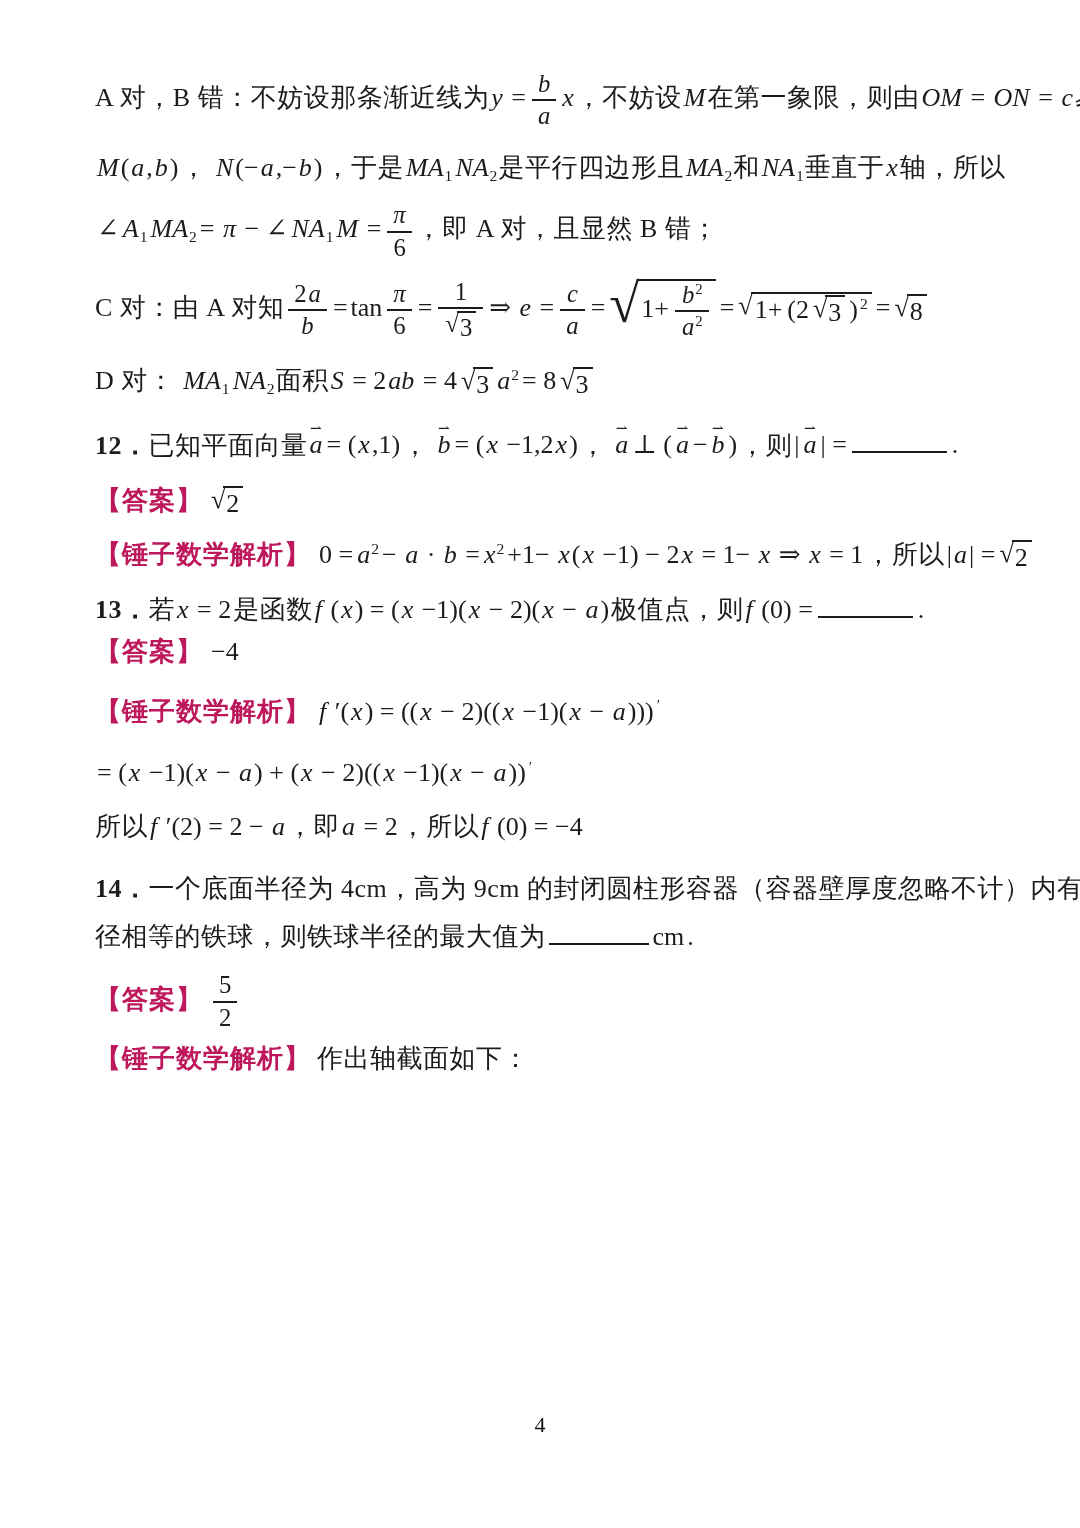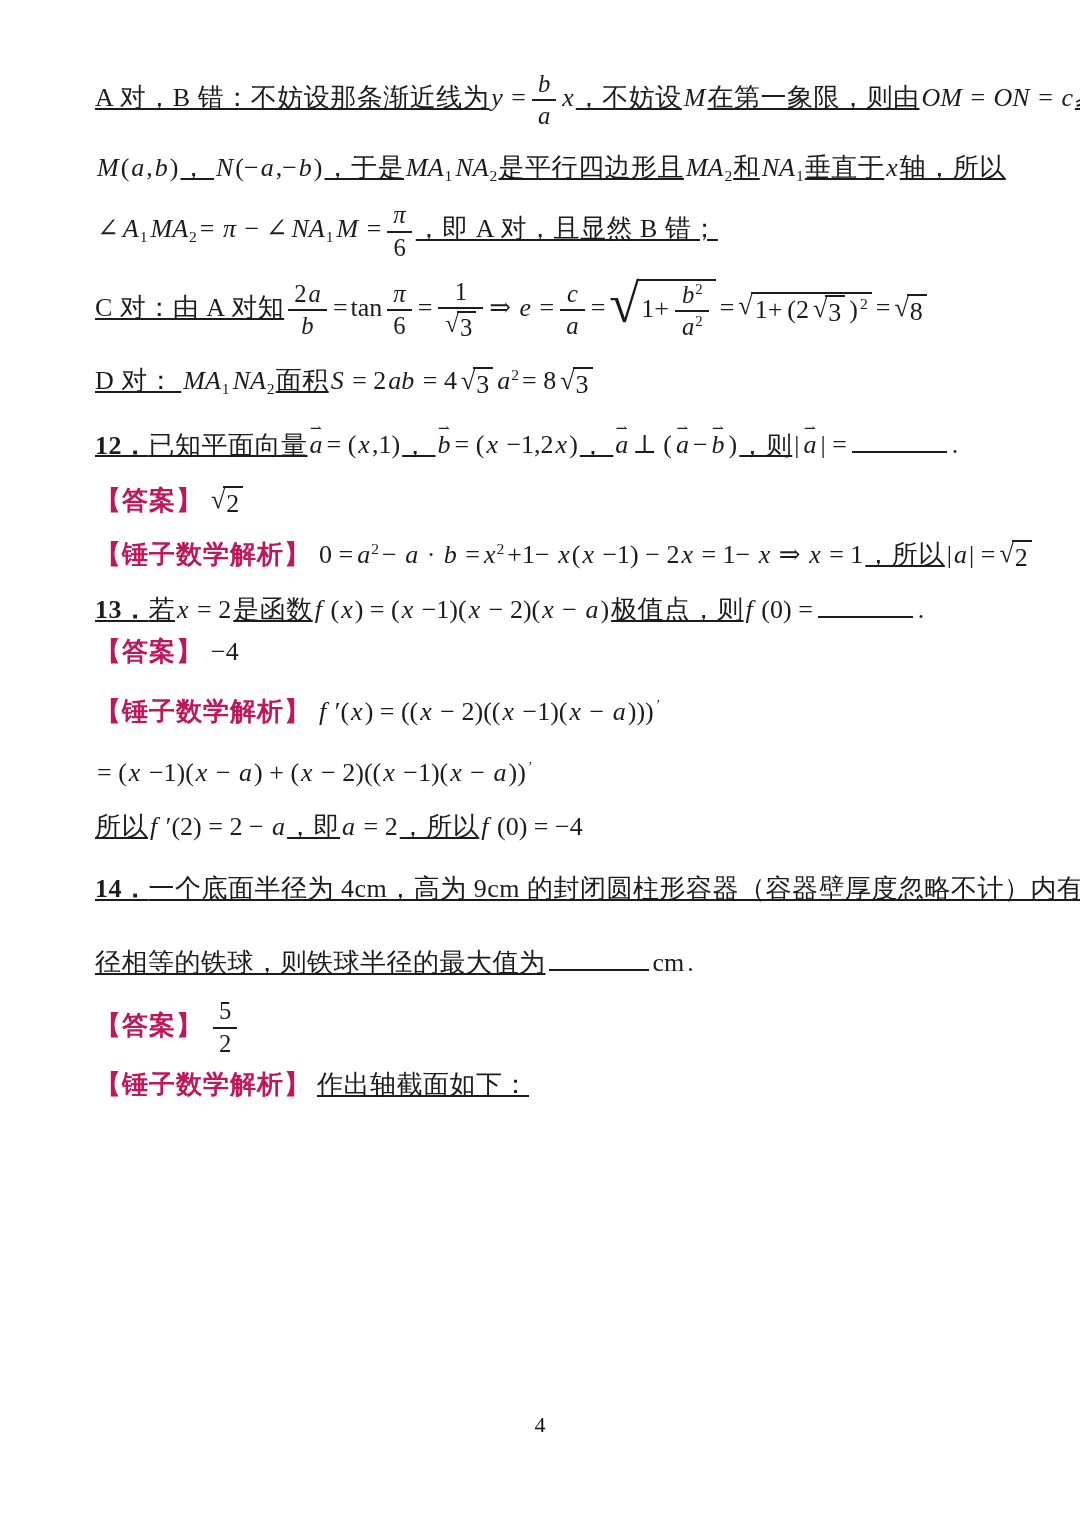--- a/index.html
+++ b/index.html
@@ -4,21 +4,21 @@
 <style>
   html,body{margin:0;padding:0;}
   body{
     width:1080px;height:1528px;background:#ffffff;position:relative;
     font-family:"Liberation Serif","DejaVu Serif",serif;
     color:#1c1c1c;overflow:hidden;
   }
   .page{position:absolute;inset:0;background:#fff;}
   .content{padding:70px 80px 0 95px;font-size:26px;}
   .line{margin-top:16px;line-height:1.45;white-space:nowrap;}
-  .cn{font-family:"Liberation Serif","DejaVu Serif",serif;letter-spacing:0.5px;text-decoration:underline;}
+  .cn{font-family:"Liberation Serif","DejaVu Serif",serif;letter-spacing:0.5px;}
   .bold{font-weight:bold;}
   .math{font-family:"Liberation Serif","DejaVu Serif",serif;}
   .mi{font-style:italic;font-family:"Liberation Serif","DejaVu Serif",serif;}
   .mr{font-style:normal;font-family:"Liberation Serif","DejaVu Serif",serif;}
   .math, .mi, .mr{padding:0 1px;}
   .redlab{
     color:#be185d;font-weight:bold;
     font-family:"Liberation Sans","DejaVu Sans",sans-serif;
     letter-spacing:1px;margin-right:6px;
   }
@@ -79,18 +79,18 @@
       <div class="line" style="margin-top: 16px;"><span class="redlab">【锤子数学解析】</span><span class="math"><span class="mr">0 =</span></span><span class="math"><span class="mi">a</span><span class="ssup">2</span></span><span class="math"><span class="mr">− </span><span class="mi">a</span><span class="mr"> · </span><span class="mi">b</span><span class="mr"> =</span></span><span class="math"><span class="mi">x</span><span class="ssup">2</span></span><span class="math"><span class="mr">+1− </span><span class="mi">x</span><span class="mr">(</span><span class="mi">x</span><span class="mr"> −1) − 2</span><span class="mi">x</span><span class="mr"> = 1− </span><span class="mi">x</span><span class="mr"> ⇒ </span><span class="mi">x</span><span class="mr"> = 1</span></span><span class="cn">，所以</span><span class="math"><span class="mr">|</span><span class="mi">a</span><span class="mr">| =</span></span><span class="sqrt">
           <span class="rsign">√</span>
           <span class="rad"><span class="mr">2</span></span>
         </span></div>
       <div class="line" style="margin-top: 18px;"><span class="cn bold">13．</span><span class="cn">若</span><span class="math"><span class="mi">x</span><span class="mr"> = 2</span></span><span class="cn">是函数</span><span class="math"><span class="mi">f</span><span class="mr"> (</span><span class="mi">x</span><span class="mr">) = (</span><span class="mi">x</span><span class="mr"> −1)(</span><span class="mi">x</span><span class="mr"> − 2)(</span><span class="mi">x</span><span class="mr"> − </span><span class="mi">a</span><span class="mr">)</span></span><span class="cn">极值点，则</span><span class="math"><span class="mi">f</span><span class="mr"> (0) =</span></span><span class="blank" style="width: 95px;"></span><span class="math"><span class="mr">.</span></span></div>
       <div class="line" style="margin-top: 4px;"><span class="redlab">【答案】</span><span class="math"><span class="mr">−4</span></span></div>
       <div class="line" style="margin-top: 22px;"><span class="redlab">【锤子数学解析】</span><span class="math"><span class="mi">f</span><span class="mr"> ′(</span><span class="mi">x</span><span class="mr">) = ((</span><span class="mi">x</span><span class="mr"> − 2)((</span><span class="mi">x</span><span class="mr"> −1)(</span><span class="mi">x</span><span class="mr"> − </span><span class="mi">a</span><span class="mr">)))</span></span><span class="ssup math">′</span></div>
       <div class="line" style="margin-top: 24px;"><span class="math"><span class="mr">= (</span><span class="mi">x</span><span class="mr"> −1)(</span><span class="mi">x</span><span class="mr"> − </span><span class="mi">a</span><span class="mr">) + (</span><span class="mi">x</span><span class="mr"> − 2)((</span><span class="mi">x</span><span class="mr"> −1)(</span><span class="mi">x</span><span class="mr"> − </span><span class="mi">a</span><span class="mr">))</span></span><span class="ssup math">′</span></div>
       <div class="line" style="margin-top: 16px;"><span class="cn">所以</span><span class="math"><span class="mi">f</span><span class="mr"> ′(2) = 2 − </span><span class="mi">a</span></span><span class="cn">，即</span><span class="math"><span class="mi">a</span><span class="mr"> = 2</span></span><span class="cn">，所以</span><span class="math"><span class="mi">f</span><span class="mr"> (0) = −4</span></span></div>
       <div class="line" style="margin-top: 24px;"><span class="cn bold">14．</span><span class="cn">一个底面半径为 4cm，高为 9cm 的封闭圆柱形容器（容器壁厚度忽略不计）内有两个半</span></div>
-      <div class="line" style="margin-top: 36px;"><span class="cn">径相等的铁球，则铁球半径的最大值为</span><span class="blank" style="width: 100px;"></span><span class="math mr">cm</span><span class="math"><span class="mr">.</span></span></div>
+      <div class="line" style="margin-top: 10px;"><span class="cn">径相等的铁球，则铁球半径的最大值为</span><span class="blank" style="width: 100px;"></span><span class="math mr">cm</span><span class="math"><span class="mr">.</span></span></div>
       <div class="line" style="margin-top: 16px;"><span class="redlab">【答案】</span><span class="frac"><span class="num"><span class="mr">5</span></span><span class="den"><span class="mr">2</span></span></span></div>
       <div class="line" style="margin-top: 8px;"><span class="redlab">【锤子数学解析】</span><span class="cn">作出轴截面如下：</span></div>
     </div>
   <div class="pageno">4</div>
 </div>
 
 </body></html>

